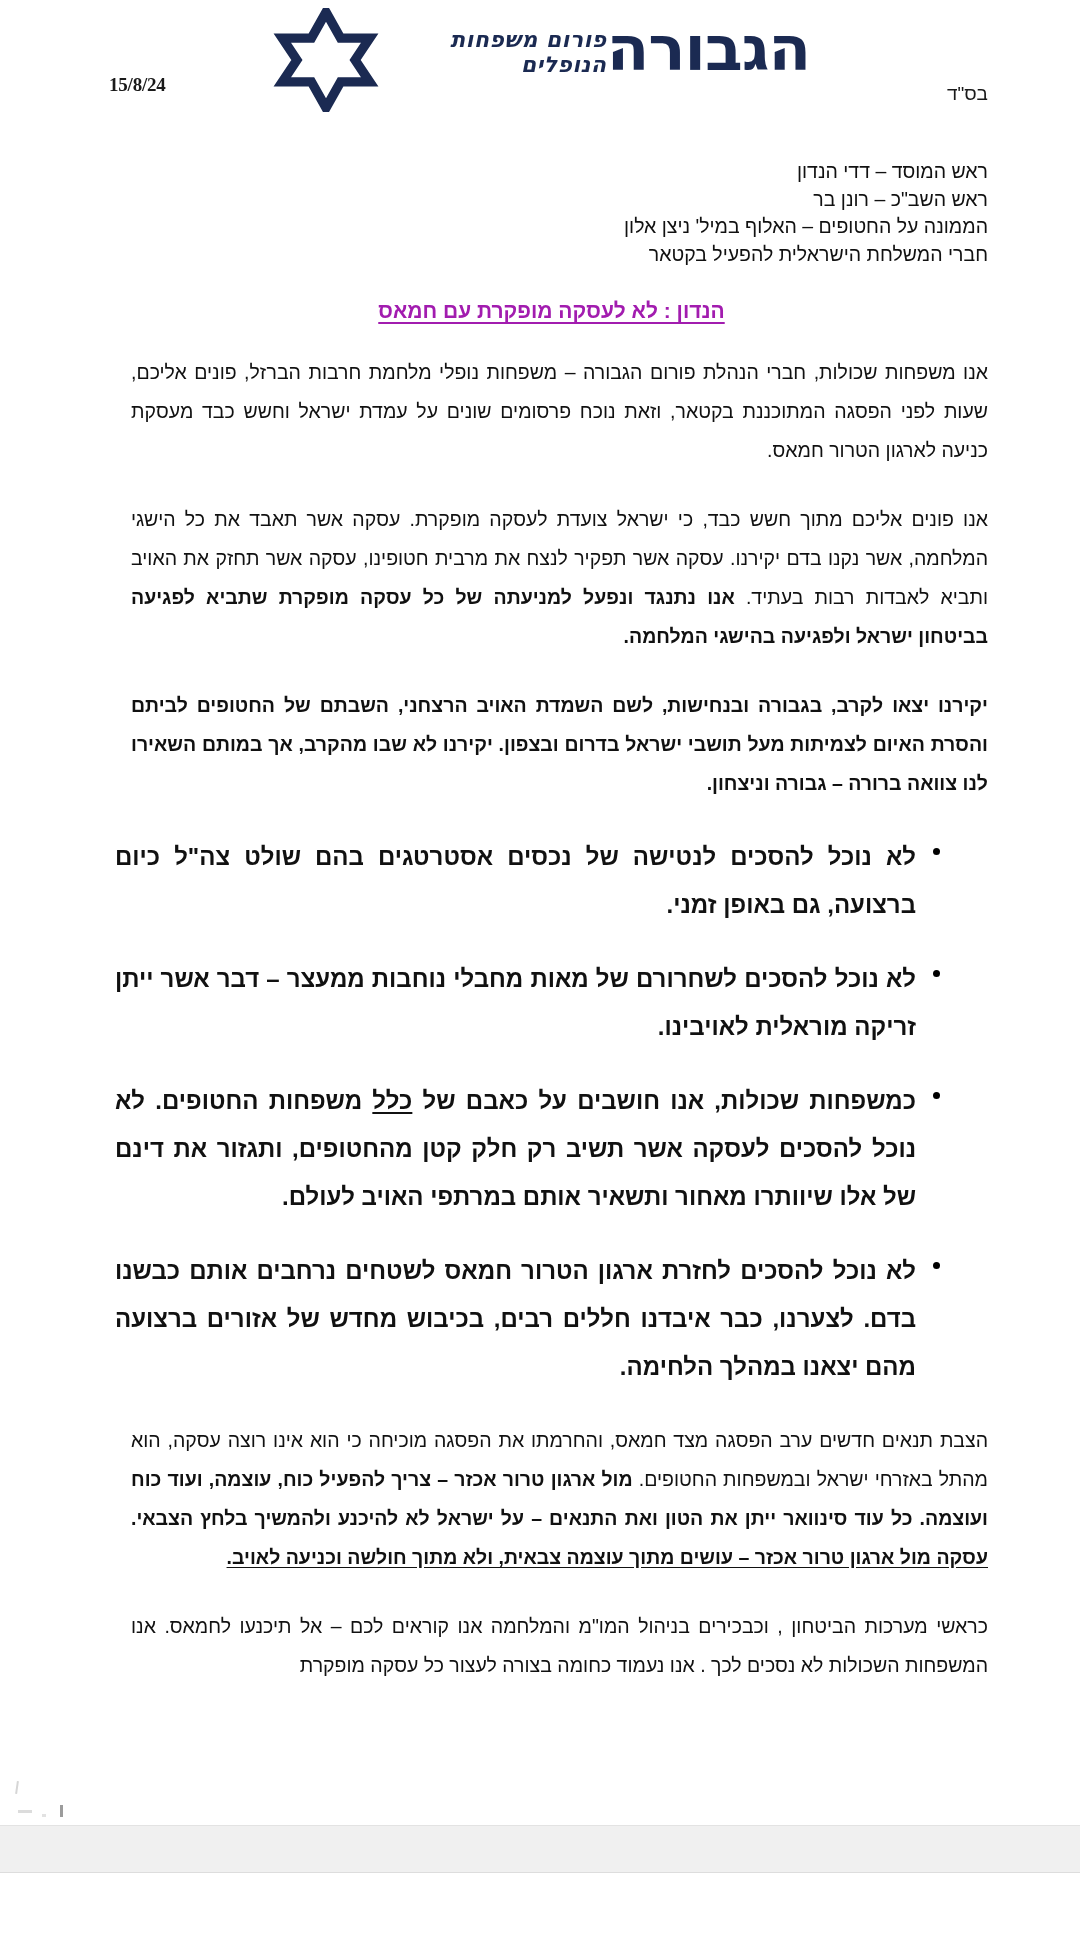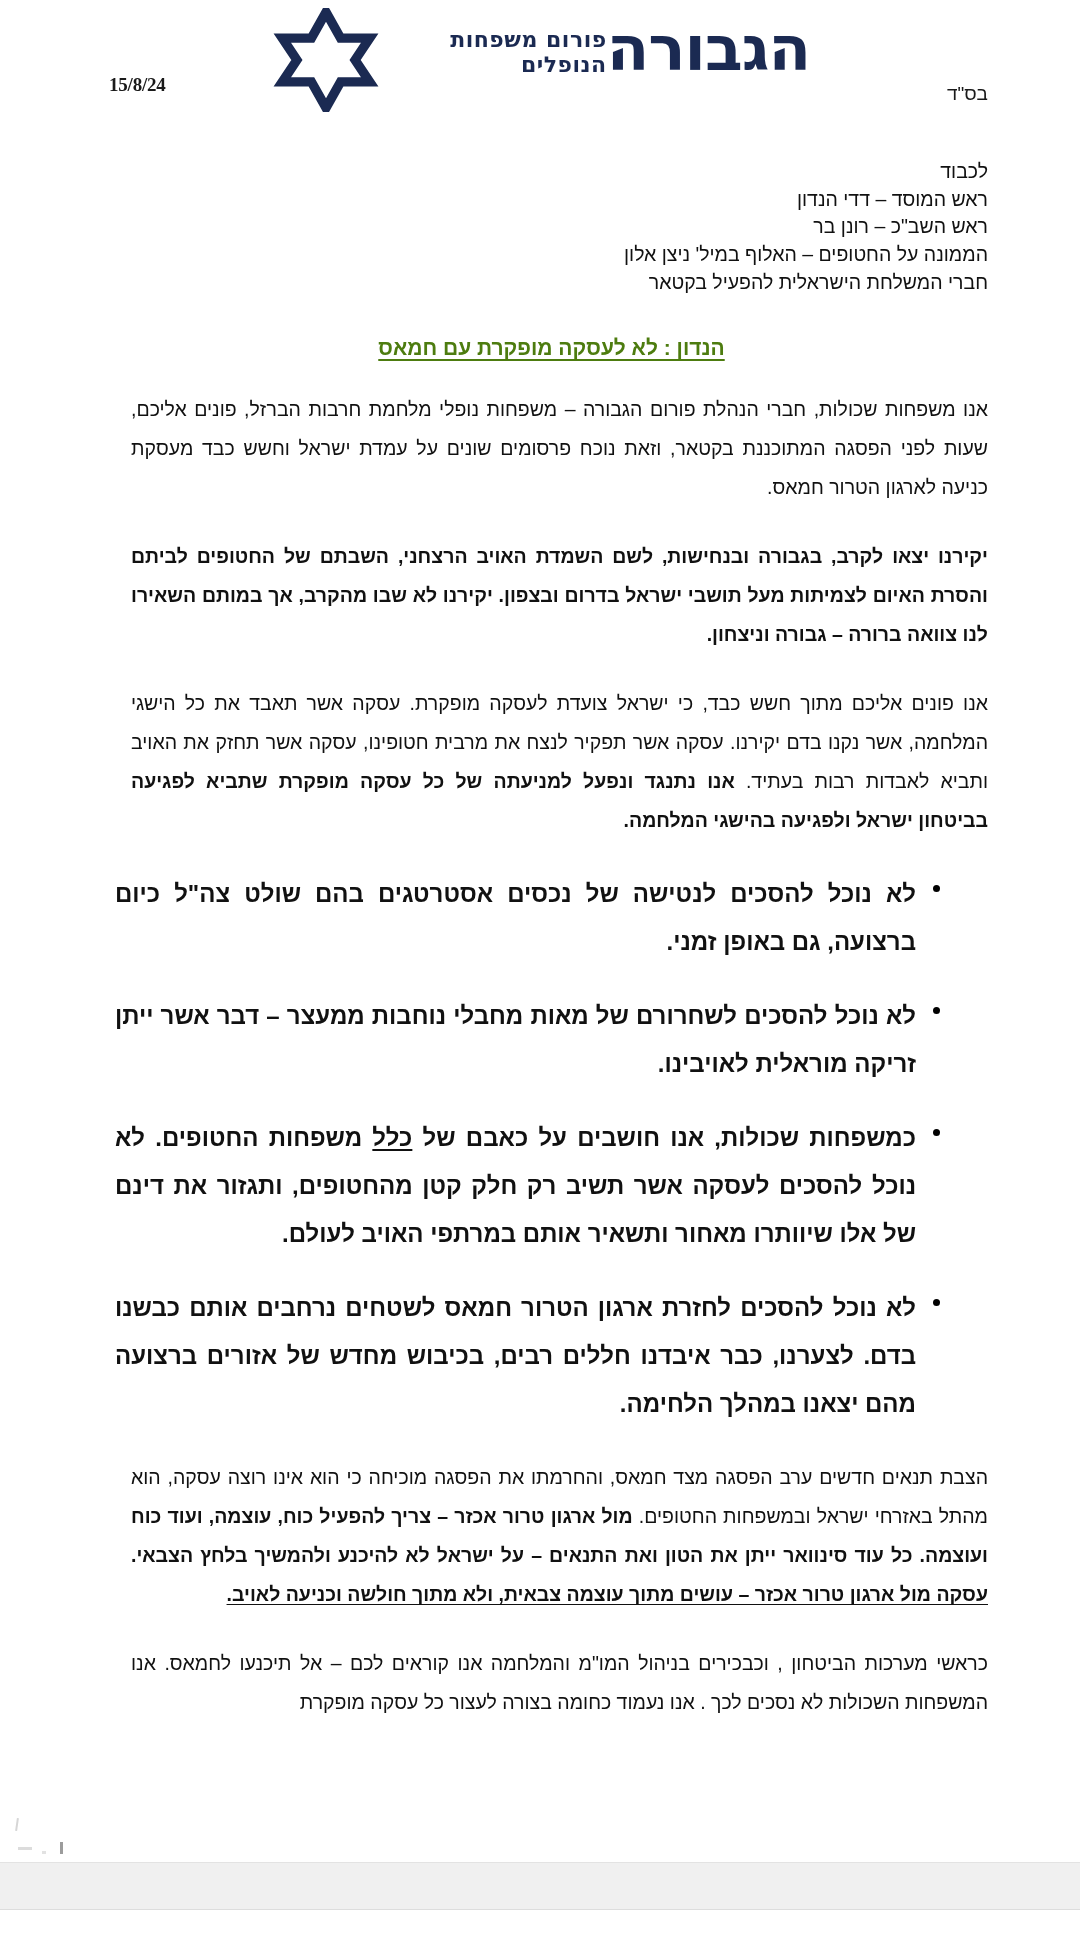--- a/index.html
+++ b/index.html
@@ -77,45 +77,46 @@
     color: #1b2a52;
     letter-spacing: -1px;
   }
   .logo-sub {
     font-family: "DejaVu Sans", "Liberation Sans", sans-serif;
     font-size: 22px;
     font-weight: 700;
     color: #1b2a52;
     letter-spacing: 0.5px;
     margin-top: 4px;
+    font-style: italic;
   }
 
   
   .content {
     padding: 0 92px 0 115px;
   }
   .addressee {
     margin-top: 28px;
     text-align: right;
     font-family: "Liberation Sans", "DejaVu Sans", sans-serif;
     font-size: 19.5px;
     line-height: 1.42;
     color: #111;
   }
   .addressee div { white-space: nowrap; }
 
   .subject {
-    margin-top: 40px;
+    margin-top: 30px;
     text-align: center;
     font-family: "Liberation Sans", "DejaVu Sans", sans-serif;
     font-size: 21px;
     font-weight: 700;
     text-decoration: underline;
     text-underline-offset: 4px;
-    color: #4d7c0f;
+    color: #a21caf;
   }
 
   p.para {
     margin: 30px 0 0 16px;
     text-align: justify;
     text-align-last: right;
     font-family: "Liberation Sans", "DejaVu Sans", sans-serif;
     font-size: 19.5px;
     line-height: 2.0;
     color: #111;
@@ -225,34 +226,33 @@
       <span class="logo-words">
         <span class="logo-main">הגבורה</span>
         <span class="logo-sub">פורום משפחות הנופלים</span>
       </span>
     </div>
   </div>
 
   <div class="content">
 
     <div class="addressee">
-      <div>לכבוד</div>
       <div>ראש המוסד – דדי הנדון</div>
       <div>ראש השב"כ – רונן בר</div>
       <div>הממונה על החטופים – האלוף במיל' ניצן אלון</div>
       <div>חברי המשלחת הישראלית להפעיל בקטאר</div>
     </div>
 
     <div class="subject">הנדון : לא לעסקה מופקרת עם חמאס</div>
 
     <p class="para">אנו משפחות שכולות, חברי הנהלת פורום הגבורה – משפחות נופלי מלחמת חרבות הברזל, פונים אליכם, שעות לפני הפסגה המתוכננת בקטאר, וזאת נוכח פרסומים שונים על עמדת ישראל וחשש כבד מעסקת כניעה לארגון הטרור חמאס.</p>
 
+    <p class="para"><span>אנו פונים אליכם מתוך חשש כבד, כי ישראל צועדת לעסקה מופקרת. עסקה אשר תאבד את כל הישגי המלחמה, אשר נקנו בדם יקירנו. עסקה אשר תפקיר לנצח את מרבית חטופינו, עסקה אשר תחזק את האויב ותביא לאבדות רבות בעתיד. </span><b>אנו נתנגד ונפעל למניעתה של כל עסקה מופקרת שתביא לפגיעה בביטחון ישראל ולפגיעה בהישגי המלחמה.</b></p>
+
     <p class="para bold">יקירנו יצאו לקרב, בגבורה ובנחישות, לשם השמדת האויב הרצחני, השבתם של החטופים לביתם והסרת האיום לצמיתות מעל תושבי ישראל בדרום ובצפון. יקירנו לא שבו מהקרב, אך במותם השאירו לנו צוואה ברורה – גבורה וניצחון.</p>
-
-    <p class="para"><span>אנו פונים אליכם מתוך חשש כבד, כי ישראל צועדת לעסקה מופקרת. עסקה אשר תאבד את כל הישגי המלחמה, אשר נקנו בדם יקירנו. עסקה אשר תפקיר לנצח את מרבית חטופינו, עסקה אשר תחזק את האויב ותביא לאבדות רבות בעתיד. </span><b>אנו נתנגד ונפעל למניעתה של כל עסקה מופקרת שתביא לפגיעה בביטחון ישראל ולפגיעה בהישגי המלחמה.</b></p>
 
     <ul class="bullets">
       <li><span>לא נוכל להסכים לנטישה של נכסים אסטרטגים בהם שולט צה"ל כיום ברצועה, גם באופן זמני.</span></li>
 
       <li><span>לא נוכל להסכים לשחרורם של מאות מחבלי נוחבות ממעצר – דבר אשר ייתן זריקה מוראלית לאויבינו.</span></li>
 
       <li><span>כמשפחות שכולות, אנו חושבים על כאבם של </span><u>כלל</u><span> משפחות החטופים. לא נוכל להסכים לעסקה אשר תשיב רק חלק קטן מהחטופים, ותגזור את דינם של אלו שיוותרו מאחור ותשאיר אותם במרתפי האויב לעולם.</span></li>
 
       <li><span>לא נוכל להסכים לחזרת ארגון הטרור חמאס לשטחים נרחבים אותם כבשנו בדם. לצערנו, כבר איבדנו חללים רבים, בכיבוש מחדש של אזורים ברצועה מהם יצאנו במהלך הלחימה.</span></li>
     </ul>

